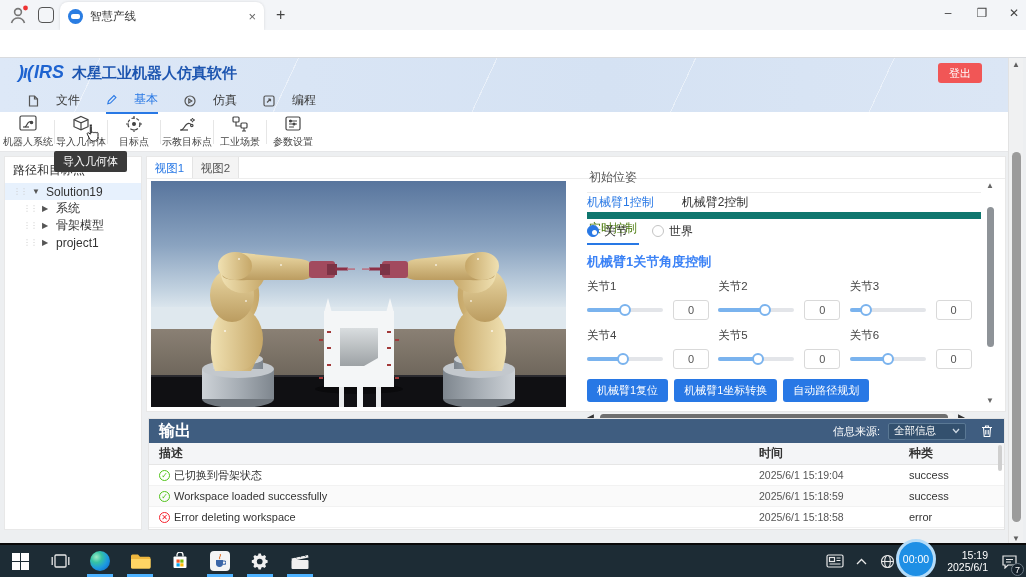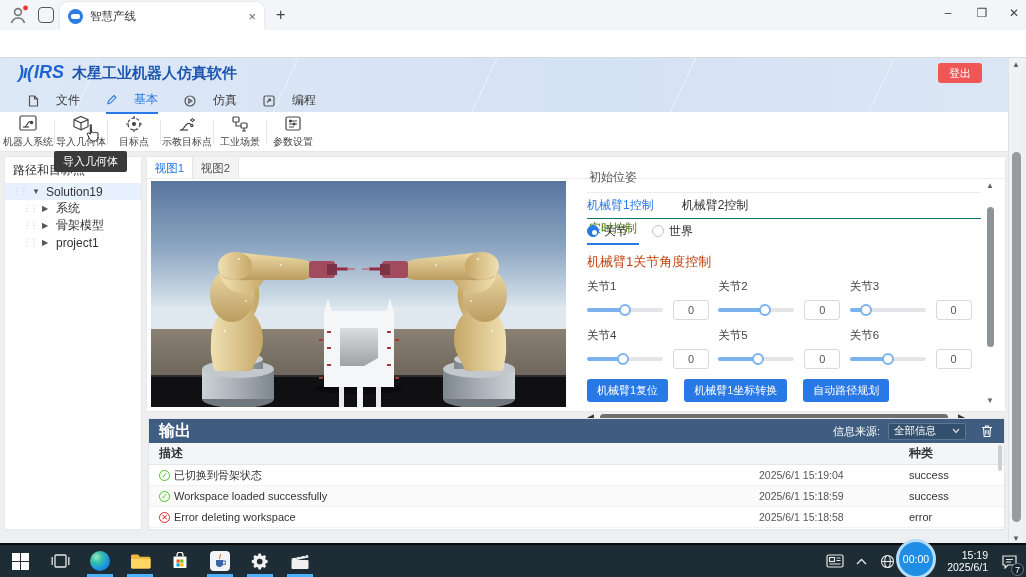--- a/index.html
+++ b/index.html
@@ -67,37 +67,37 @@
   .vtabs { display:flex; height:22px; border-bottom:1px solid #ededed; }
   .vtab { width:46px; text-align:center; line-height:22px; font-size:11.5px; color:#555; background:#f4f4f4; border-right:1px solid #e4e4e4; }
   .vtab.active { background:#fff; color:#2878e5; }
   #canvas { left:4px; top:24px; width:415px; height:226px; background:#000; }
 
   
   #controls { left:440px; top:10px; width:394px; height:240px; font-size:12px; }
   .ctabrow { height:26px; border-bottom:1px solid #ececec; display:flex; gap:26px; align-items:flex-start;flex-direction:column; }
   .ctab { color:#555; padding:2px 2px 6px; }
   .ctab.active { color:#4d7c0f; border-bottom:2px solid #2878e5; }
-  .subrow { height:26px; border-bottom:1px solid #0f766e; display:flex; gap:28px; align-items:center; }
+  .subrow { height:26px; border-bottom:7px solid #0f766e; display:flex; gap:28px; align-items:center; }
   .subtab { color:#333; } .subtab.active { color:#2878e5; }
   .radiorow { height:24px; display:flex; align-items:center; gap:24px; }
   .radio { display:flex; align-items:center; gap:5px; color:#333; }
   .rdot { width:12px; height:12px; border-radius:50%; border:1px solid #c4c4c4; background:#fff; position:relative; }
   .radio.checked .rdot { border-color:#2878e5; background:#2878e5; }
   .radio.checked .rdot:after { content:""; position:absolute; left:3.5px; top:3.5px; width:5px; height:5px; background:#fff; border-radius:50%; }
-  .csection { font-size:13px; font-weight:normal; color:#c2410c; margin:10px 0 8px; }
+  .csection { font-size:13px; font-weight:bold; color:#3b82f6; margin:10px 0 8px; }
   .jrow { display:flex; }
   .jcol { width:134px; }
   .jlabel { color:#444; font-size:11.5px; margin-bottom:6px; }
   .jctrl { display:flex; align-items:center; gap:10px; margin-bottom:8px; }
   .slider { position:relative; width:76px; height:4px; background:#e3e5e9; border-radius:2px; }
   .sfill { position:absolute; left:0; top:0; height:4px; width:var(--pos,50%); background:#7ab3ee; border-radius:2px; }
   .sthumb { position:absolute; left:var(--pos,50%); top:50%; transform:translate(-50%,-50%); width:12px; height:12px; background:#fff; border:2px solid #7ab3ee; border-radius:50%; }
   .jinput { width:36px; height:20px; border:1px solid #d9d9d9; border-radius:3px; font-size:11px; color:#555; text-align:center; font-family:inherit; }
-  .btnrow { display:flex; gap:16px; margin-top:2px; }
+  .btnrow { display:flex; gap:6px; margin-top:2px; }
   .bluebtn { background:#2878e5; color:#fff; border:none; border-radius:3px; font-size:11px; padding:4px 10px; white-space:nowrap; }
   .hscroll { margin-top:10px; display:flex; align-items:center; gap:4px; }
   .harrow { font-size:9px; color:#333; }
   .htrack { width:356px; height:9px; background:#f2f2f2; border-radius:5px; position:relative; }
   .hthumb { position:absolute; left:2px; top:1px; width:348px; height:7px; background:#6f6f6f; border-radius:4px; }
   #cvscroll { left:838px; top:24px; width:12px; height:224px; }
   .varrow { position:absolute; left:1px; font-size:8px; color:#666; }
   .vthumb { position:absolute; left:2px; width:7px; border-radius:4px; background:#8e9398; }
 
   
@@ -546,20 +546,21 @@
       <svg class="ic" width="8" height="6" viewBox="0 0 8 6">
           <path d="M1 1l3 3.4L7 1" fill="none" stroke="#cfd9e4" stroke-width="1.3"></path>
         </svg>
     </div>
     <svg class="ic trash" viewBox="0 0 14 14" fill="none" stroke="#fff" stroke-width="1.1">
         <path d="M2 3.5h10M5.5 3.5V2h3v1.5M3.5 3.5l.7 9h5.6l.7-9M5.8 6v4.5M8.2 6v4.5"></path>
       </svg>
   </div>
   <div class="colhead">
     <span class="c-desc">描述</span>
+    <span class="c-time">时间</span>
     <span class="c-type">种类</span>
   </div>
   <div class="orow">
     <span class="c-desc">
         <span class="statusicon st-success">✓</span>
         <span>已切换到骨架状态</span>
       </span>
     <span class="c-time">2025/6/1 15:19:04</span>
     <span class="c-type">success</span>
   </div>

